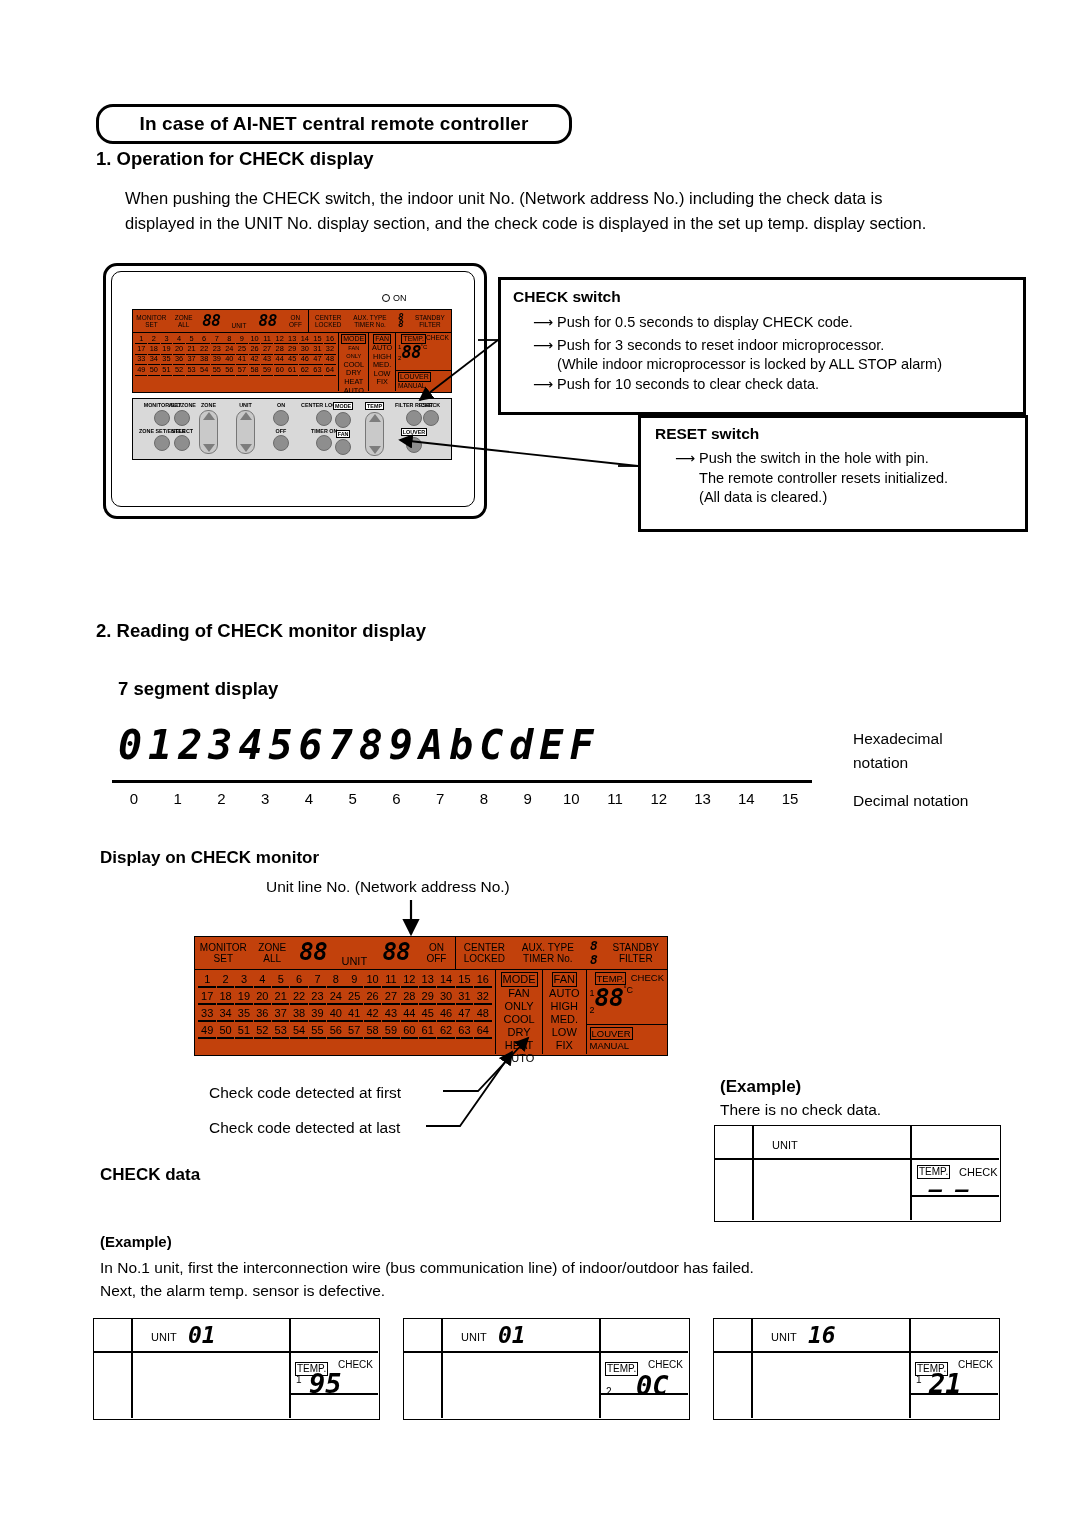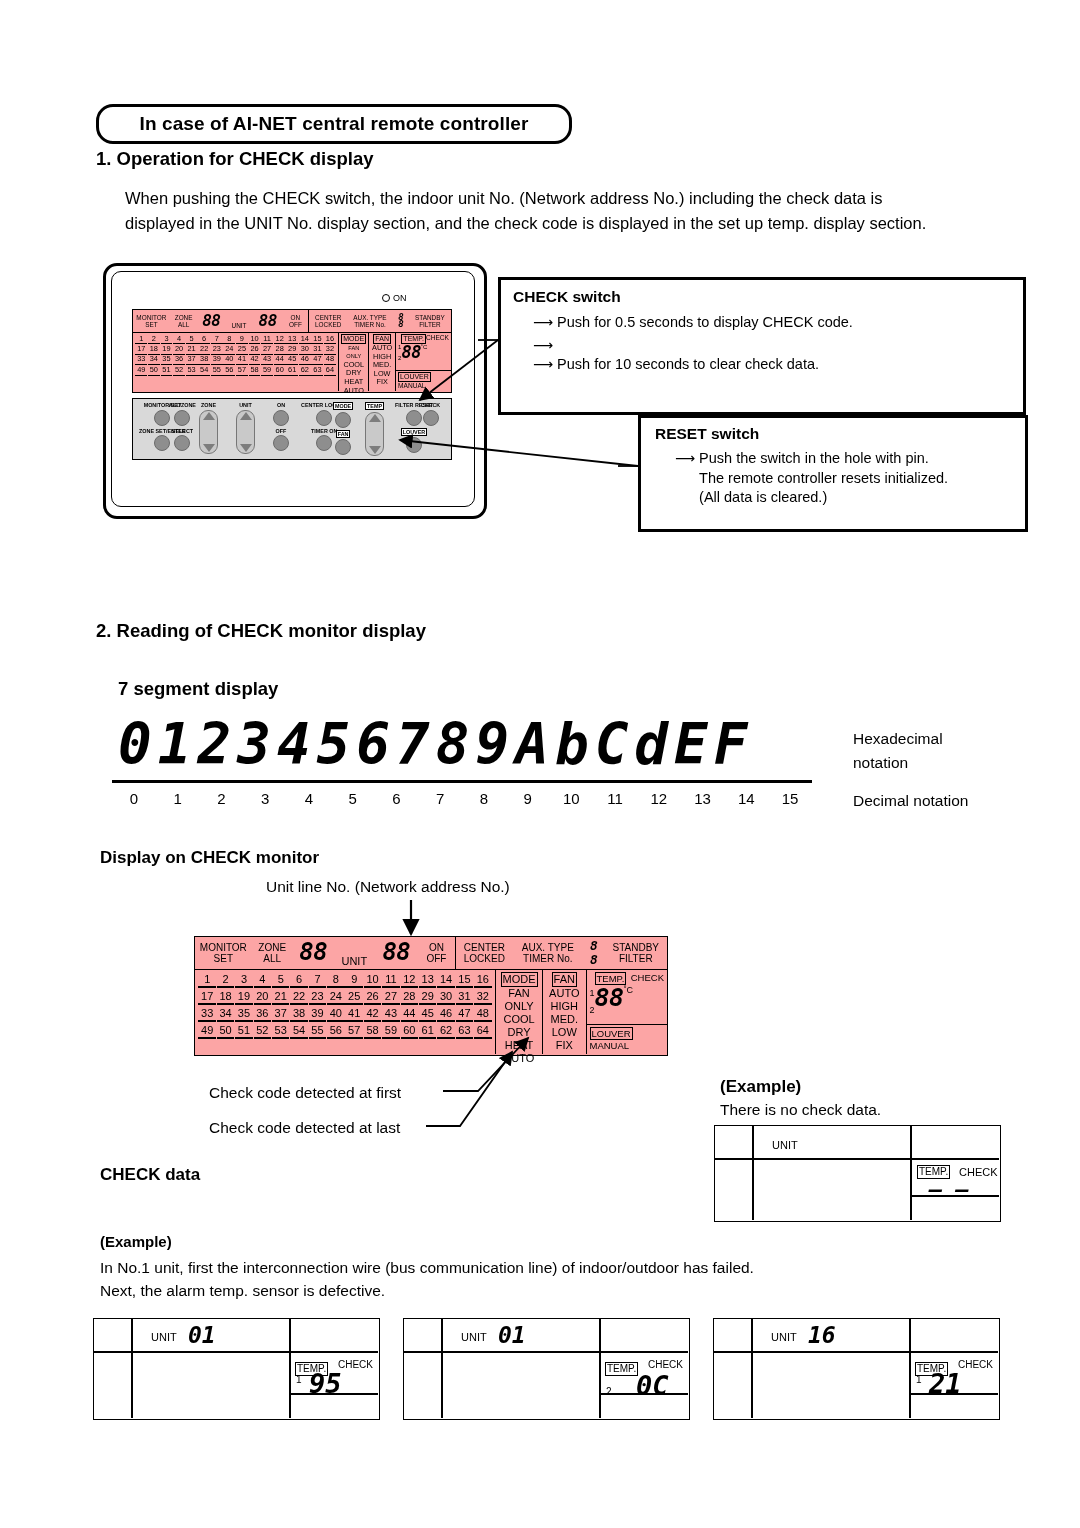--- a/index.html
+++ b/index.html
@@ -17,21 +17,21 @@
   
   .case{position:absolute;left:95px;top:263px;width:378px;height:250px;
      border:3px solid #000;border-radius:14px;background:#fff;}
   .case-inner{position:absolute;left:103px;top:271px;width:362px;height:234px;
      border:1.5px solid #000;border-radius:10px;}
   .on-led{position:absolute;left:374px;top:293px;font-size:9px;display:flex;
      align-items:center;gap:3px;}
   .on-led .dot{width:6px;height:6px;border:1px solid #000;border-radius:50%;}
 
   
-  .lcd{position:absolute;border:1.5px solid #000;background:#fca5a5;}
+  .lcd{position:absolute;border:1.5px solid #000;background:#c2410c;}
   .lcd-row1{display:flex;align-items:stretch;border-bottom:1.5px solid #000;}
   .lcd-cell{display:flex;flex-direction:column;justify-content:center;
      padding:1px 3px;font-size:6.4px;line-height:7.4px;text-align:center;}
   .seg{font-family:"DejaVu Sans Mono",monospace;font-weight:bold;
      letter-spacing:-0.5px;font-style:italic;}
   .lcd-body{display:flex;align-items:stretch;}
   .numgrid{padding:1.5px 2px;}
   .numgrid .nrow{display:flex;}
   .numgrid .n{width:11.8px;font-size:7.4px;line-height:8.6px;text-align:center;
      border-bottom:1.3px solid #000;margin:0 .4px .9px .4px;}
@@ -64,21 +64,21 @@
 
   
   .callout{position:absolute;border:3px solid #000;background:#fff;}
   .callout h4{margin:0;font-size:15.5px;font-weight:bold;}
   .callout p{margin:0;font-size:14.5px;line-height:19.5px;}
   .arrow-row{display:flex;align-items:flex-start;gap:4px;}
 
   
   .segstrip{position:absolute;left:110px;top:714px;width:690px;
      font-family:"DejaVu Sans Mono",monospace;font-style:italic;font-weight:bold;
-     font-size:56px;letter-spacing:6px;line-height:62px;}
+     font-size:40px;letter-spacing:6px;line-height:62px;}
   .segrule{position:absolute;left:104px;top:780px;width:700px;height:3px;background:#000;}
   .decrow{position:absolute;left:104px;top:790px;width:700px;display:flex;}
   .decrow span{flex:1;text-align:center;font-size:15px;}
 
   
   .ln{position:absolute;background:#000;}
   .lbl{position:absolute;font-size:15.5px;}
   .bold-lbl{position:absolute;font-size:17px;font-weight:bold;}
 
   
@@ -332,20 +332,24 @@
 
   <div class="callout" style="left:490px;top:277px;width:500px;height:124px;padding:8px 10px 0 12px;">
     <h4>CHECK switch</h4>
     <div style="margin-top:7px;margin-left:20px;position:relative;">
       <div class="arrow-row" style="margin-bottom:3px;">
         <span style="font-size:14px;line-height:19px;">⟶</span>
         <p>Push for 0.5 seconds to display CHECK code.</p>
       </div>
       <div class="arrow-row">
         <span style="font-size:14px;line-height:19px;">⟶</span>
+        <div>
+          <p>Push for 3 seconds to reset indoor microprocessor.</p>
+          <p>(While indoor microprocessor is locked by ALL STOP alarm)</p>
+        </div>
       </div>
       <div class="arrow-row">
         <span style="font-size:14px;line-height:19px;">⟶</span>
         <p>Push for 10 seconds to clear check data.</p>
       </div>
     </div>
   </div>
 
   <div class="callout" style="left:630px;top:415px;width:360px;height:104px;padding:7px 10px 0 14px;">
     <h4>RESET switch</h4>

